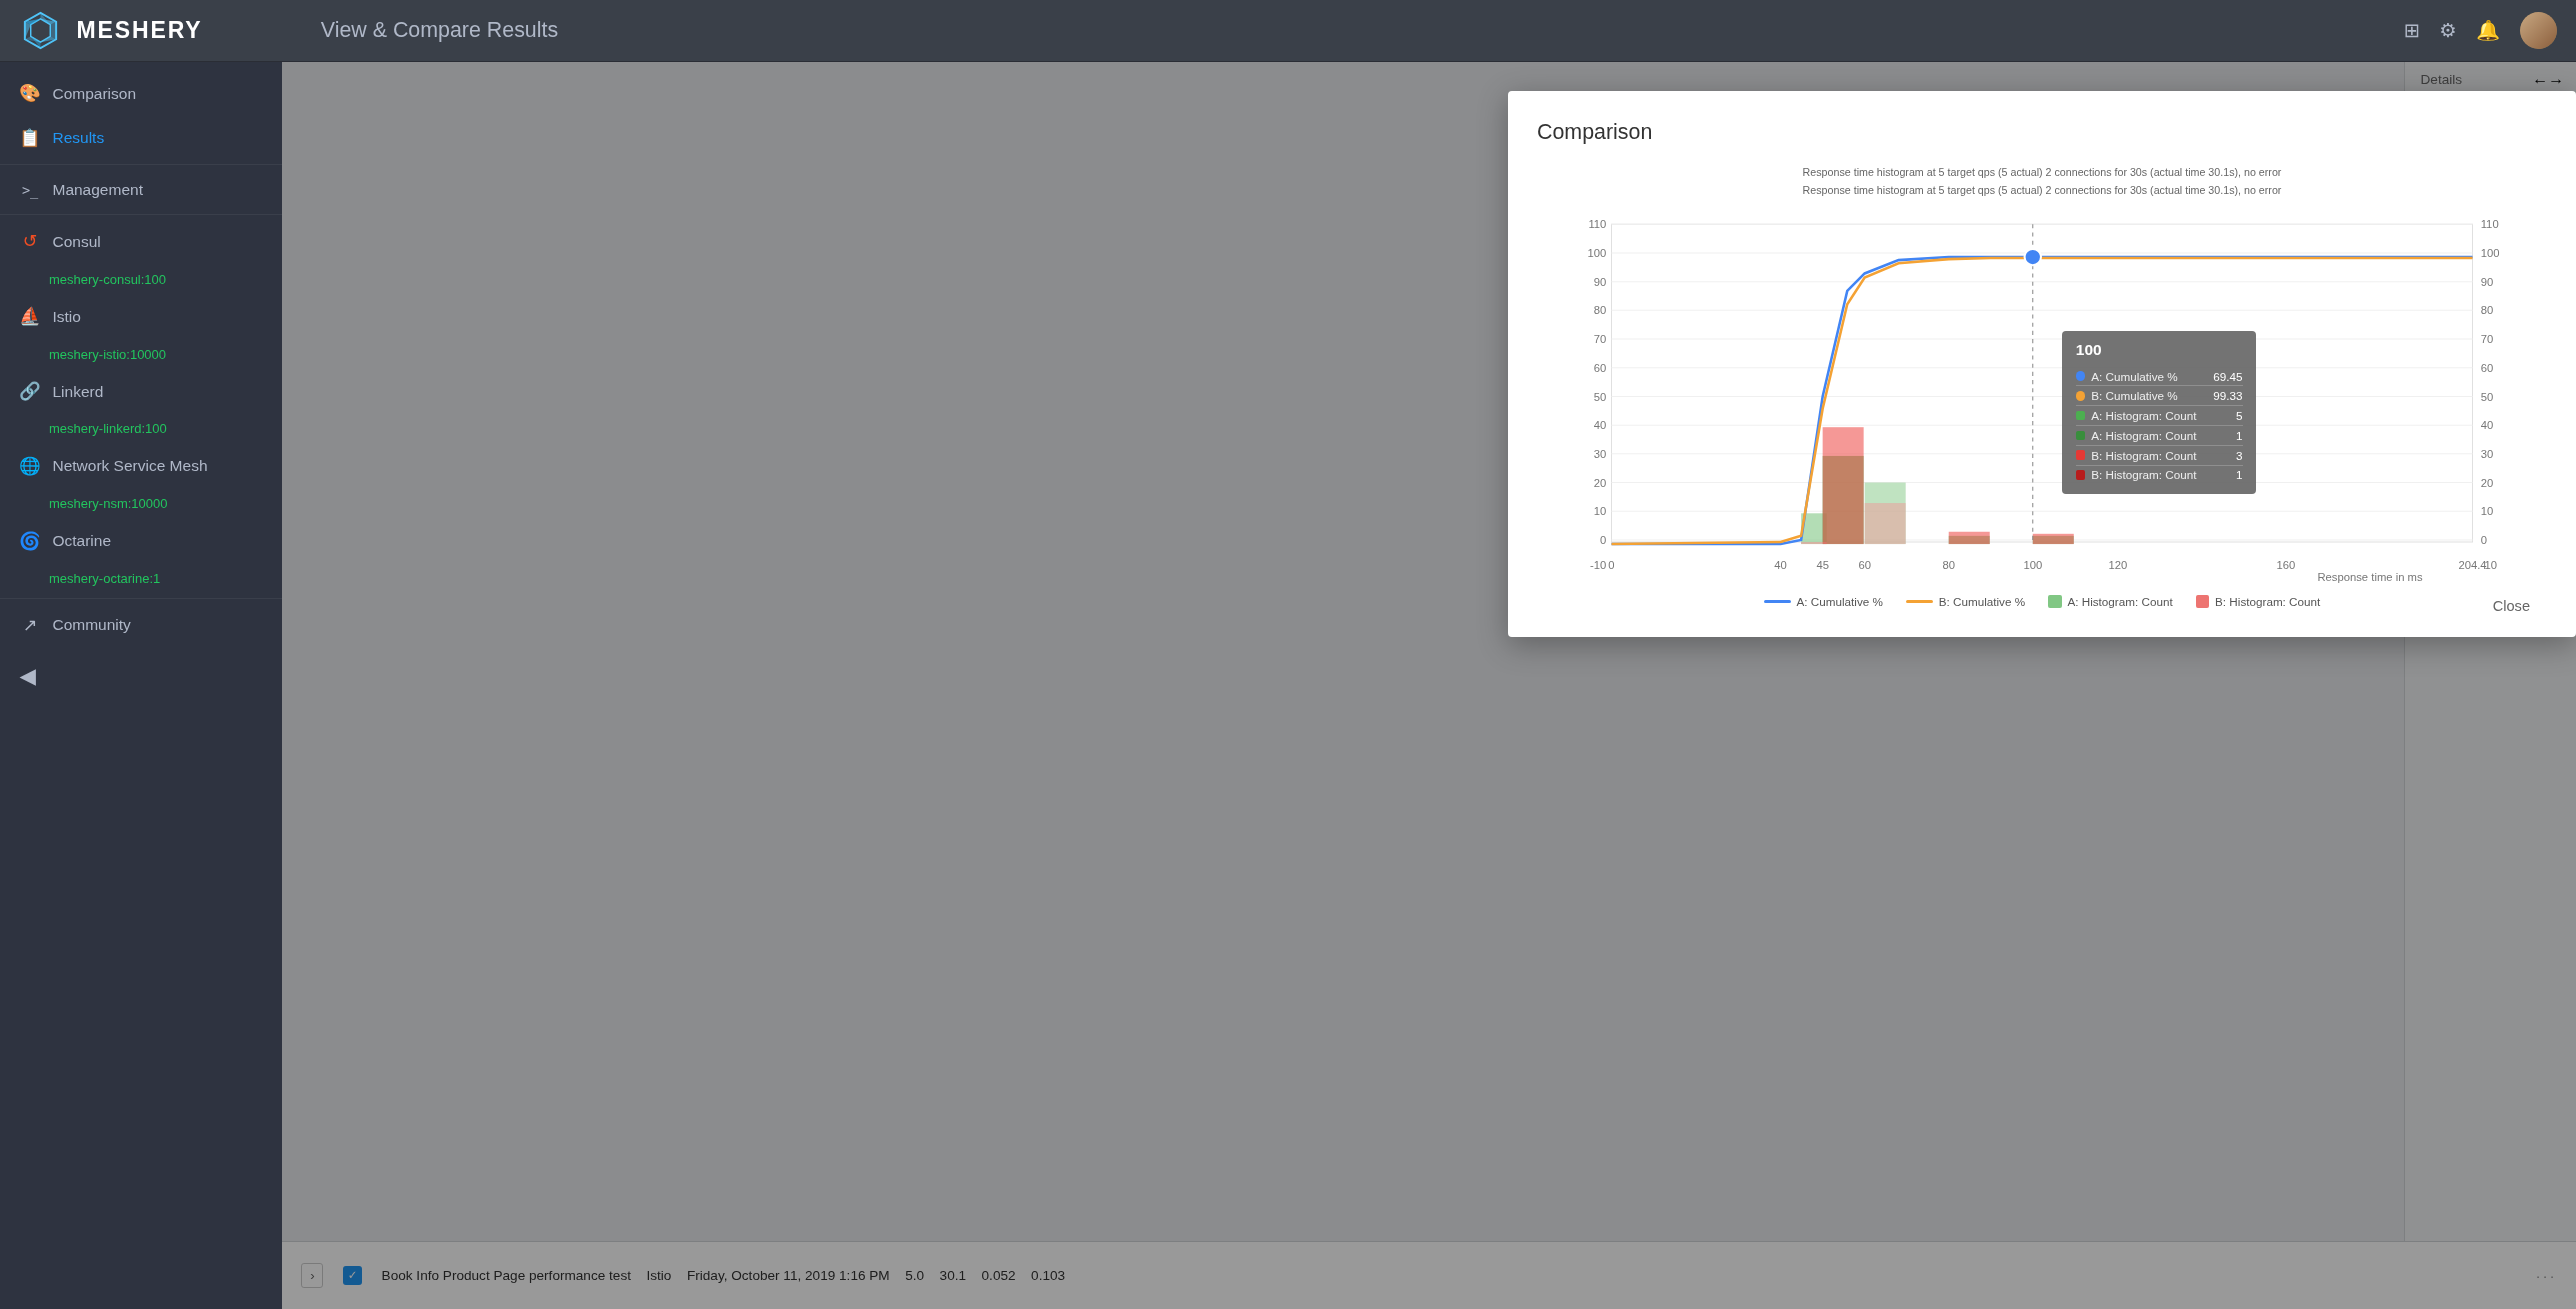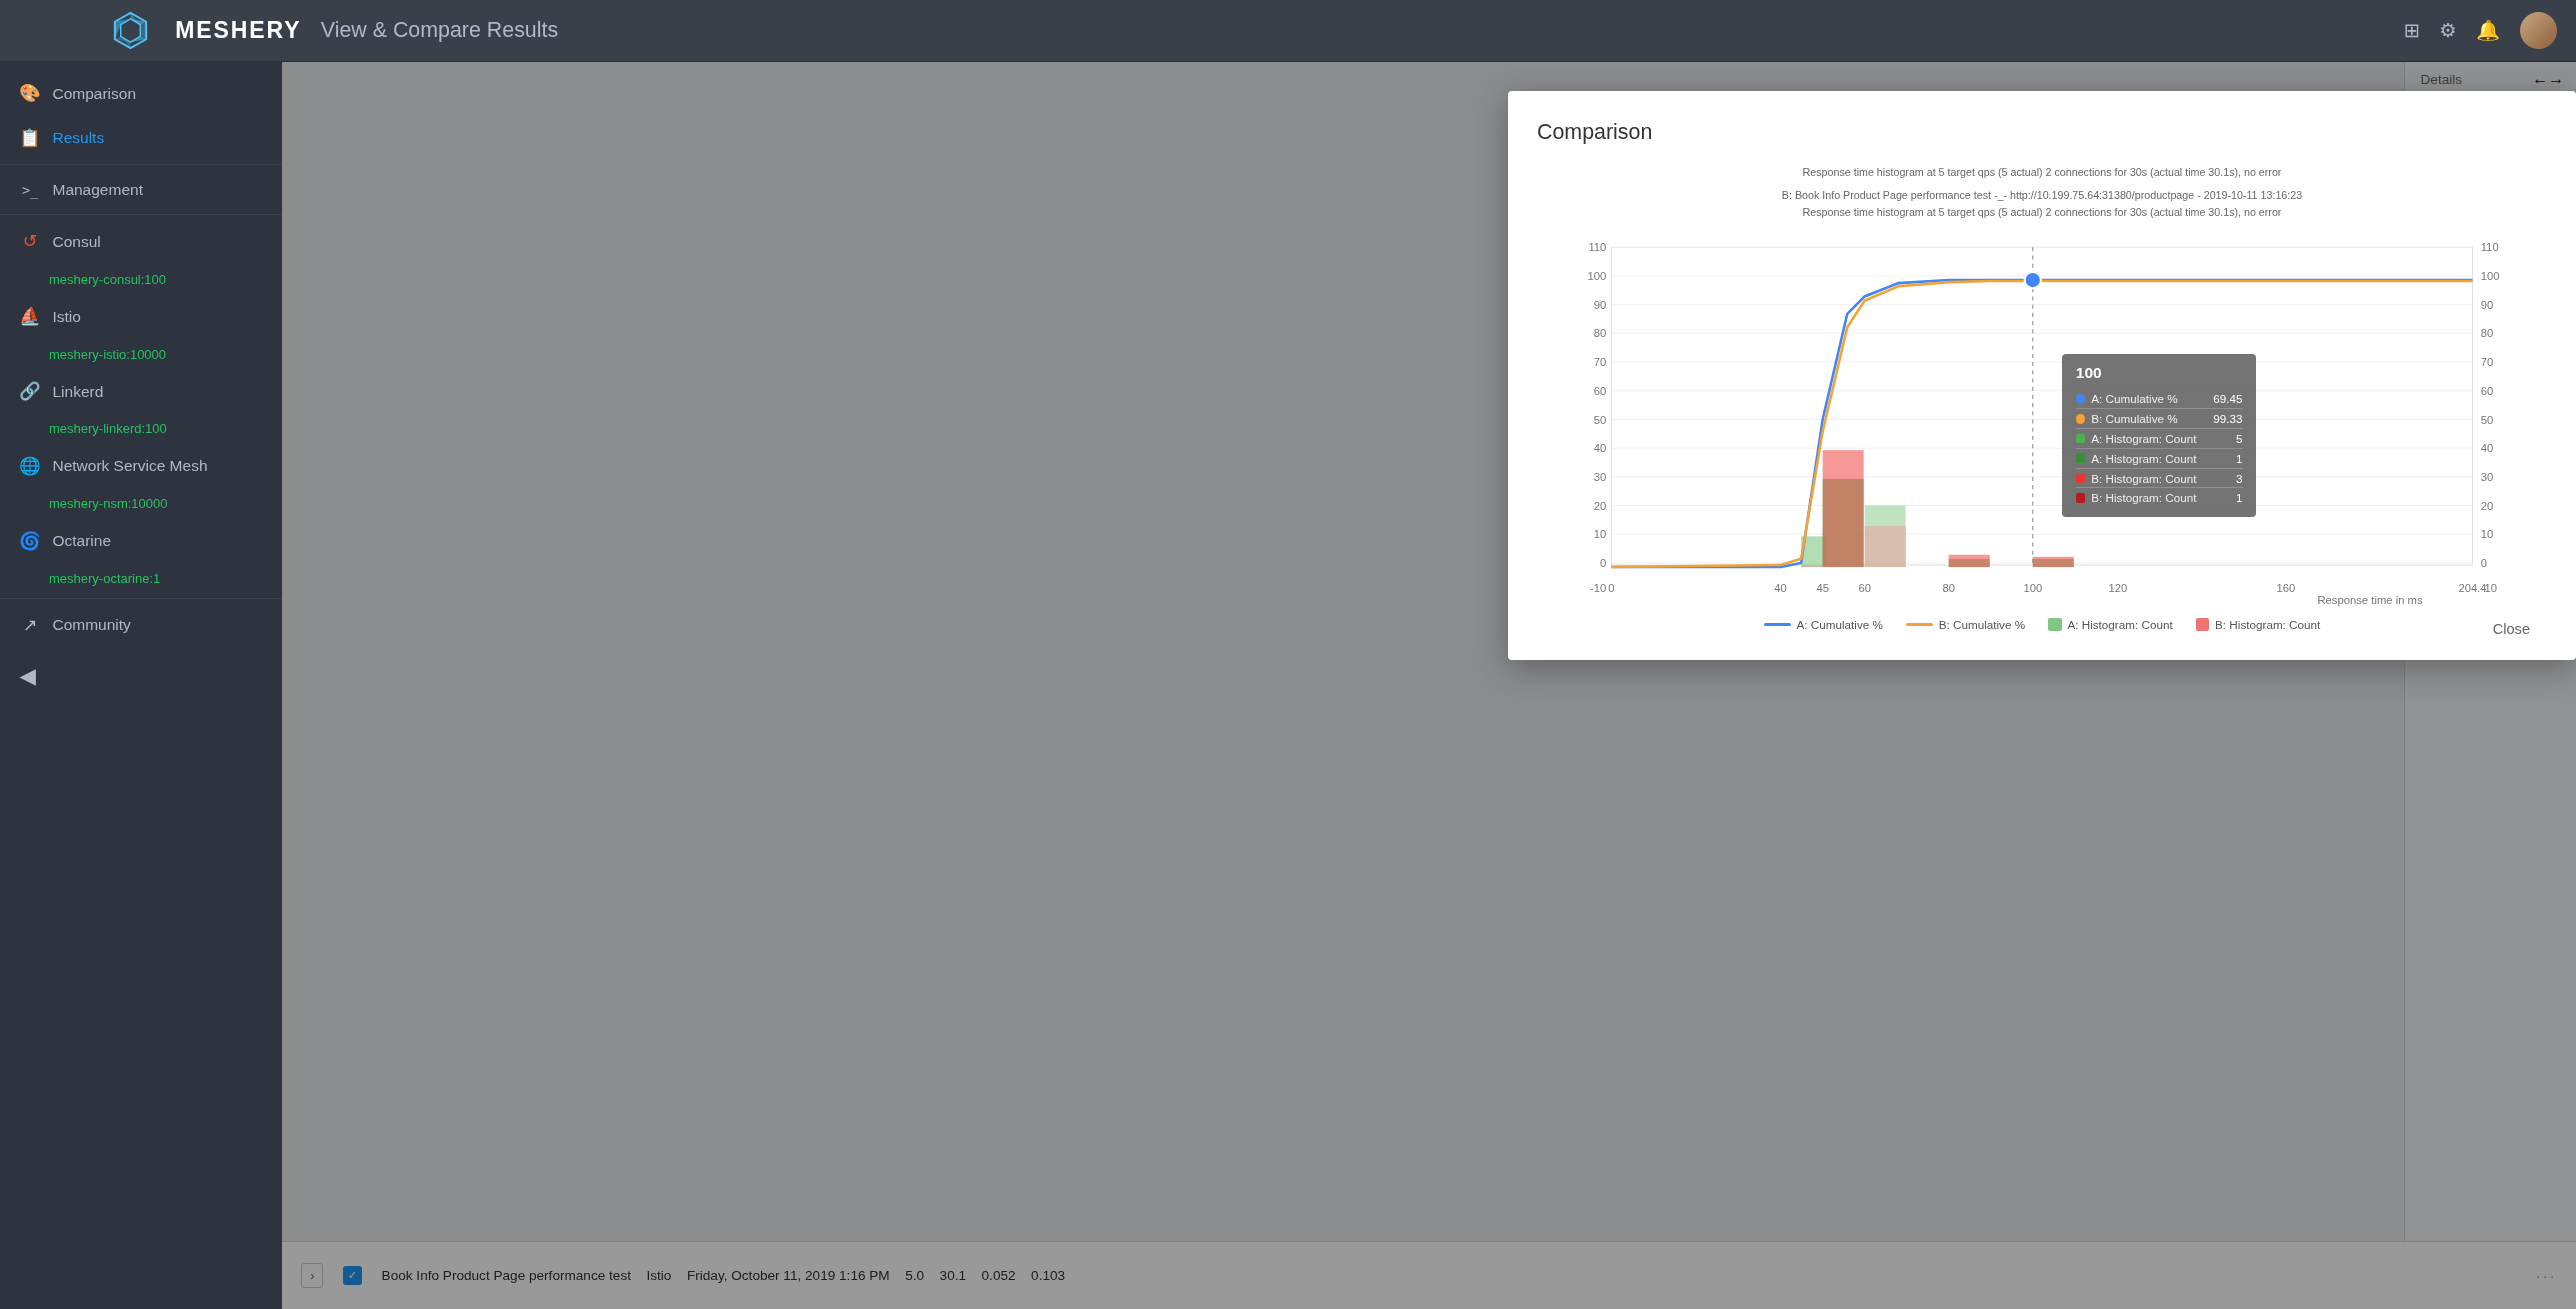--- a/index.html
+++ b/index.html
@@ -13,23 +13,22 @@
       align-items: center;
       padding: 0 19.4px;
       border-bottom: 1px solid #2a2d35;
       flex-shrink: 0;
       position: relative;
       z-index: 10;
     }
     .logo-area {
       display: flex;
       align-items: center;
-      gap: 23px;
+      gap: 14px;
       width: 282px;
-      justify-content: flex-end;
     }
     .logo-icon {
       width: 43px;
       height: 43px;
     }
     .logo-text {
       color: white;
       font-size: 23px;
       font-weight: 700;
       letter-spacing: 1.9px;
@@ -435,21 +434,20 @@
       <span class="dots" style="margin-left:auto;">···</span>
     </div>
 
     <div class="modal-overlay">
       <div class="modal">
 
         <div class="modal-title">Comparison</div>
 
         <div class="chart-desc">
           <div>Response time histogram at 5 target qps (5 actual) 2 connections for 30s (actual time 30.1s), no error</div>
-          <div style="margin-top:5.8px;">B: Book Info Product Page performance test -_- http://10.199.75.64:31380/productpage - 2019-10-11 13:16:23</div>
           <div>Response time histogram at 5 target qps (5 actual) 2 connections for 30s (actual time 30.1s), no error</div>
         </div>
 
         <div class="chart-container">
           <svg width="100%" height="100%" viewBox="0 0 960 360">
 
             <rect x="60" y="10" width="840" height="310" fill="white" stroke="#e0e0e0"></rect>
 
             <g stroke="#f0f0f0" stroke-width="1">
               <line x1="60" y1="10" x2="900" y2="10"></line>

